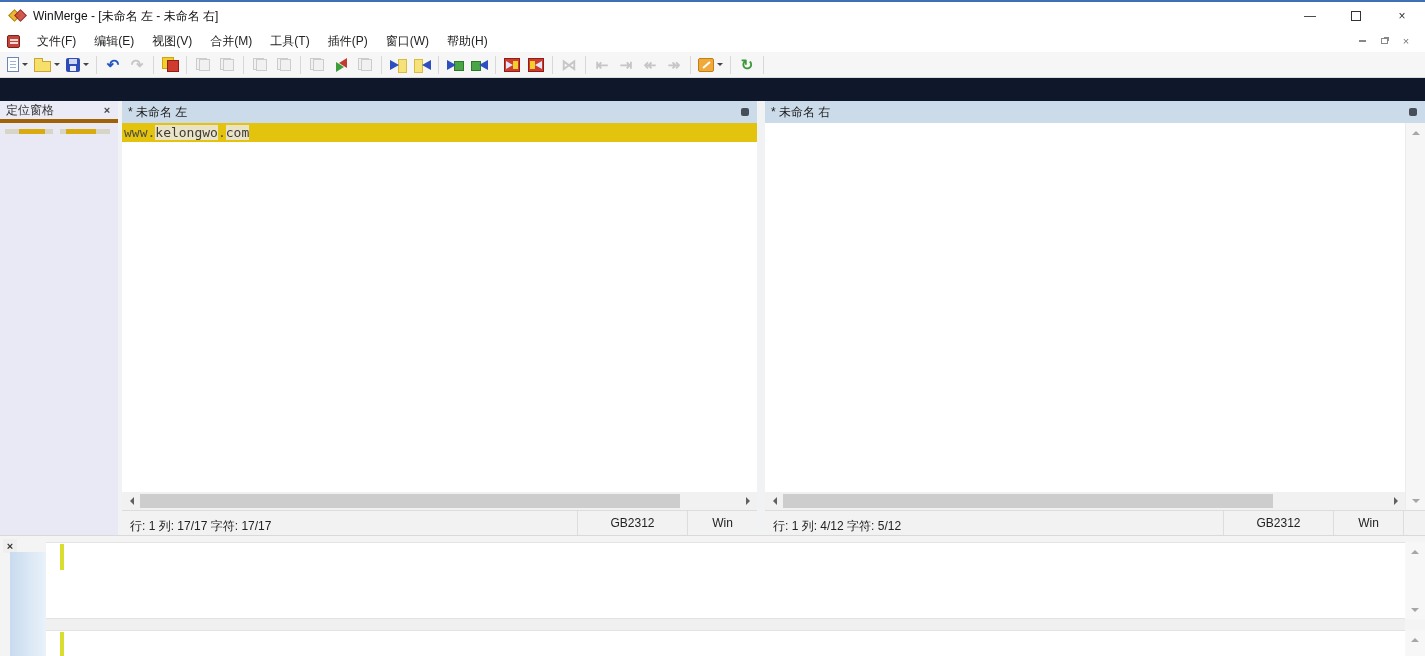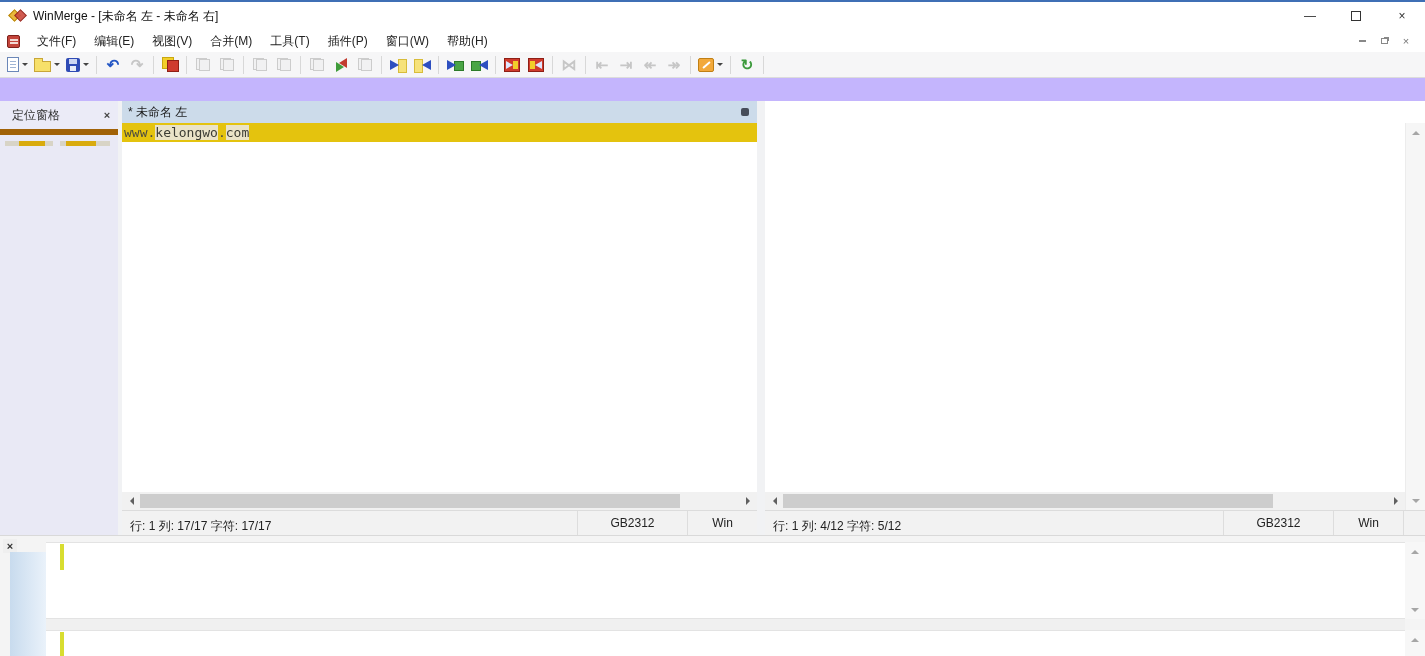--- a/index.html
+++ b/index.html
@@ -1,18 +1,18 @@
 <!DOCTYPE html>
 <html><head>
 <meta charset="utf-8">
 <style>
   * { box-sizing: border-box; margin: 0; padding: 0; }
   html,body { width:1425px; height:656px; }
   body { font-family: "Liberation Sans", sans-serif; font-size: 12px; color:#222; background:#fff; }
-  #app { position:relative; width:1425px; height:656px; background:#c4b5fd; overflow:hidden; }
+  #app { position:relative; width:1425px; height:656px; background:#0f172a; overflow:hidden; }
 
   
   .top-accent { position:absolute; left:0; top:0; width:1425px; height:2px; background:#3f6fb5; }
   .titlebar { position:absolute; left:0; top:2px; width:1425px; height:28px; background:#fff; display:flex; align-items:center; }
   .app-icon { width:18px; height:16px; margin:0 6px 0 9px; position:relative; }
   .app-icon i { position:absolute; width:9px; height:9px; transform:rotate(45deg); top:3px; }
   .app-icon .d1 { left:1px; background:#e9b83c; border:1px solid #b8860b; }
   .app-icon .d2 { left:7px; background:#cc4a3f; border:1px solid #8f2018; opacity:.9; }
   .title-text { font-size:12px; color:#111; }
   .win-controls { margin-left:auto; display:flex; height:28px; }
@@ -75,21 +75,21 @@
   
   .tabbar { position:absolute; left:0; top:79px; width:1425px; height:22px; background:#f0f1f4; }
   .tab { position:absolute; left:0; top:0; height:22px; padding:0 12px 0 6px; background:#fff; border:1px solid #b9b9b9; border-bottom:none; display:flex; align-items:center; gap:5px; }
   .tab-icon { width:12px; height:12px; background:#c4453b; border:1px solid #7e201a; border-radius:2px; position:relative; }
   .tab-icon::after { content:""; position:absolute; left:2px; top:3px; width:7px; height:2px; background:#f3d9d4; box-shadow:0 3px 0 #f3d9d4; }
 
   
   .main { position:absolute; left:0; top:101px; width:1425px; height:434px; background:#f1f2f4; }
 
   .location-pane { position:absolute; left:0; top:0; width:118px; height:434px; background:#e9e9f5; }
-  .loc-header { height:34px; background:#ebebf7; border-bottom:6px solid #a16207; display:flex; align-items:center; padding:0 4px 0 12px; color:#333; }
+  .loc-header { height:22px; background:#ebebf7; border-bottom:4px solid #a16207; display:flex; align-items:center; padding:0 4px 0 6px; color:#333; }
   .loc-close { margin-left:auto; width:14px; height:14px; display:flex; align-items:center; justify-content:center; color:#444; font-size:11px; font-weight:bold; }
   .loc-bars { display:flex; gap:7px; padding:6px 5px 0 5px; }
   .loc-bar { height:5px; display:flex; }
   .loc-bar .lg { background:#d8d4c6; } .loc-bar .ly { background:#d9ab0e; }
 
   .pane { position:absolute; top:0; height:434px; background:#fff; }
   .pane-left  { left:122px; width:635px; }
   .pane-right { left:765px; width:660px; }
   .pane-header { height:22px; background:#ccdbea; display:flex; align-items:center; padding:0 8px 0 6px; color:#1d1d1d; }
   .pane-header .ph-icon { margin-left:auto; width:8px; height:8px; background:#474d59; border-radius:2px; }
@@ -319,20 +319,24 @@
       </div>
       <div class="statusbar">
         <span class="st-pos">行: 1 列: 17/17 字符: 17/17</span>
         <span class="st-fill"></span>
         <span class="st-cell st-enc">GB2312</span>
         <span class="st-cell st-eol">Win</span>
       </div>
     </div>
 
     <div class="pane pane-right">
+      <div class="pane-header">
+        <span>* 未命名 右</span>
+        <span class="ph-icon"></span>
+      </div>
       <div class="vscroll">
         <div class="vs-arrow top">
             <span class="tri t-up"></span>
           </div>
         <div class="vs-arrow bot">
             <span class="tri t-down"></span>
           </div>
       </div>
       <div class="hscroll">
         <div class="hs-arrow">

